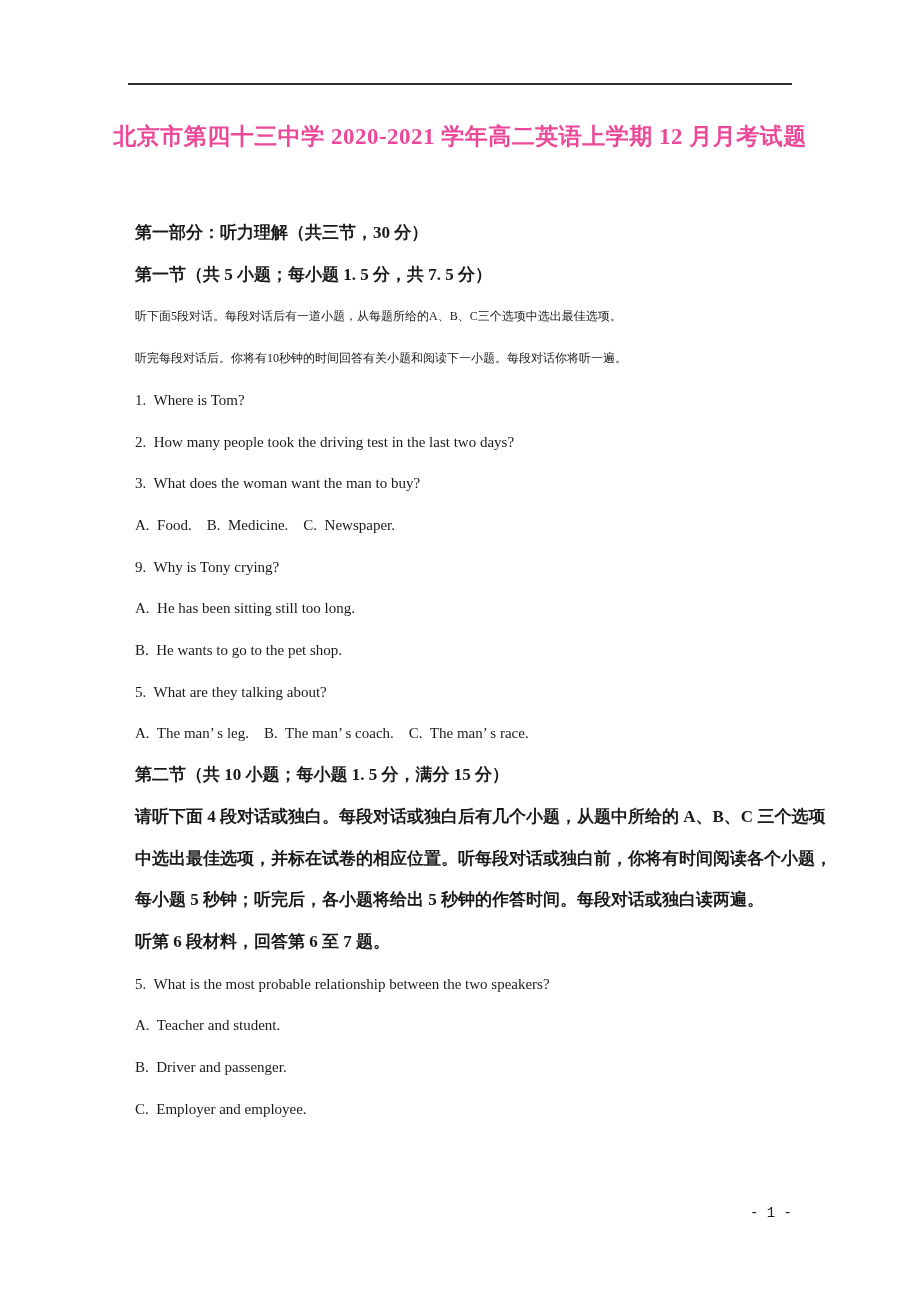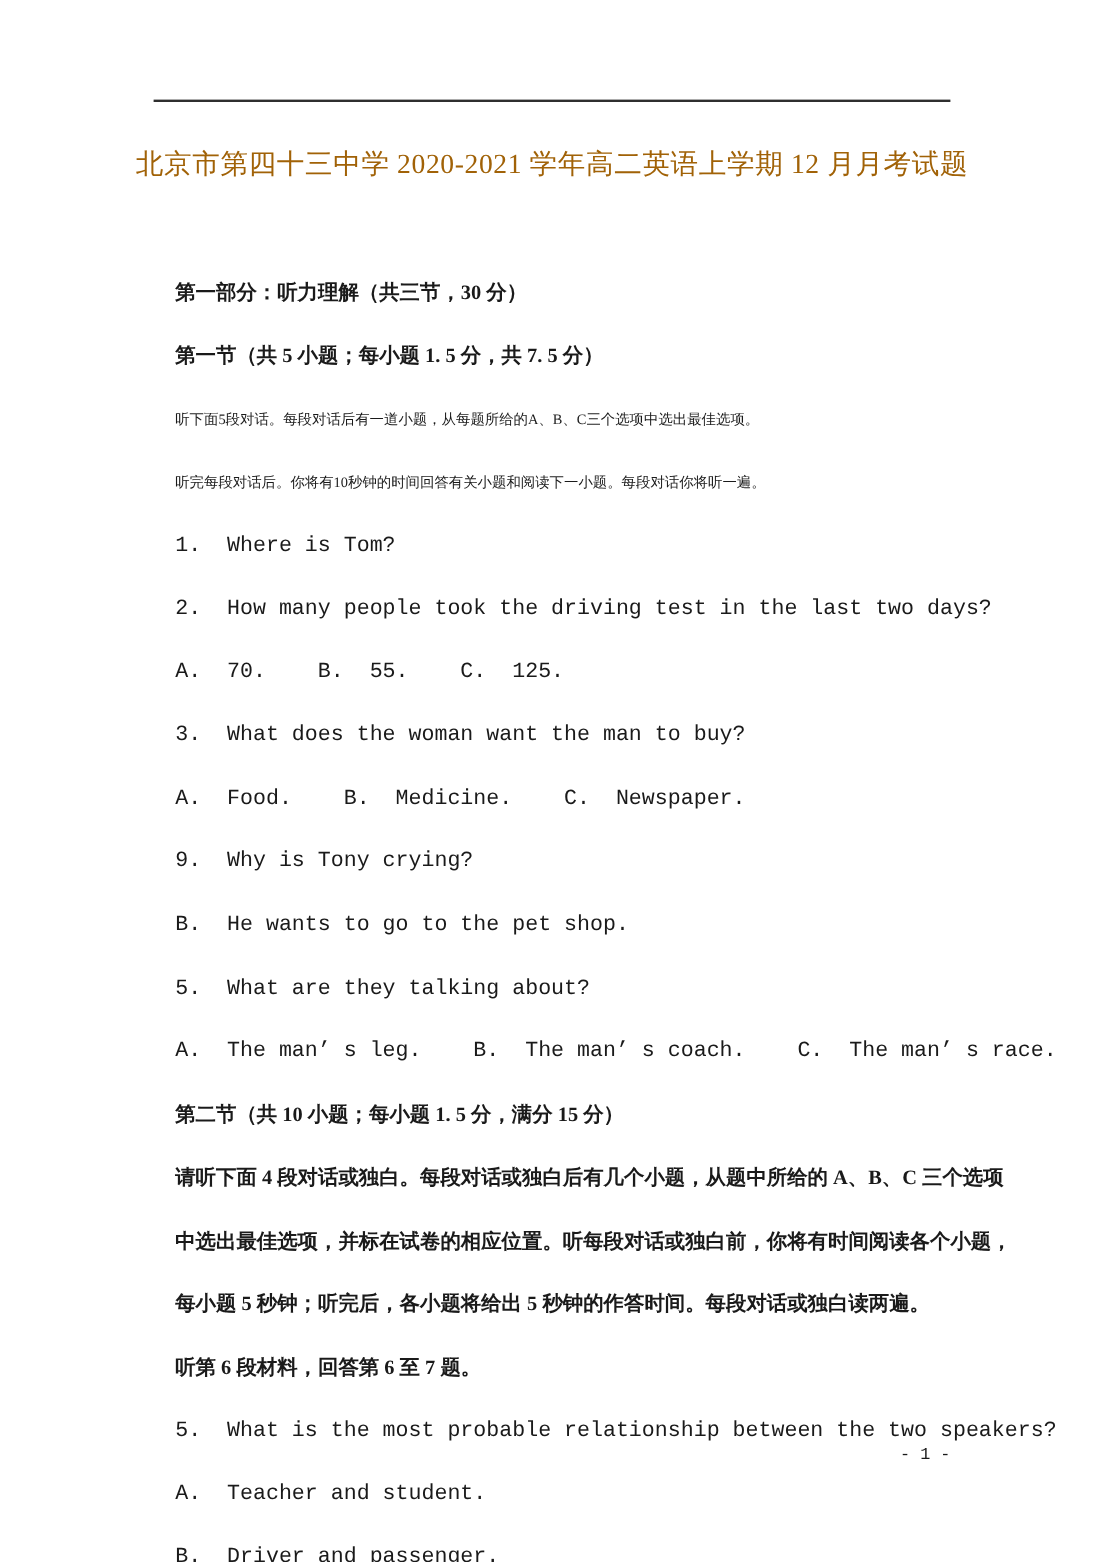--- a/index.html
+++ b/index.html
@@ -15,39 +15,39 @@
     position:absolute;
     left:128px; top:83px;
     width:664px; height:2px;
     background:#2f2f2f;
   }
   .title-block {
     position:absolute;
     left:110px; top:112px;
     width:700px;
     text-align:center;
-    color:#a16207;
-    font-weight:normal;
+    color:#ec4899;
+    font-weight:bold;
     font-size:23px;
     line-height:50px;
     letter-spacing:0.5px;
   }
   .content {
     position:absolute;
     left:130px; top:210px;
     width:664px;
   }
   .content p {
-    margin:16px;
+    margin:5px;
     line-height:36.7px;
     white-space:pre;
   }
   .cn       { font-size:12px; font-weight:normal; }
   .cn-bold  { font-size:17px; font-weight:bold; }
-  .en       { font-size:18px; font-family:Liberation Mono, monospace; }
+  .en       { font-size:15px; font-family:Liberation Serif, serif; }
   .footer {
     position:absolute;
     right:128px; top:1205px;
     font-size:14px;
     font-family:"Liberation Mono","DejaVu Sans Mono",monospace;
     color:#1a1a1a;
   }
 </style>
 </head>
 <body>
@@ -60,24 +60,24 @@
     <div>北京市第四十三中学 2020-2021 学年高二英语上学期 12 月月考试题</div>
   </div>
 
   <div class="content">
     <p class="cn-bold">第一部分：听力理解（共三节，30 分）</p>
     <p class="cn-bold">第一节（共 5 小题；每小题 1. 5 分，共 7. 5 分）</p>
     <p class="cn">听下面5段对话。每段对话后有一道小题，从每题所给的A、B、C三个选项中选出最佳选项。</p>
     <p class="cn">听完每段对话后。你将有10秒钟的时间回答有关小题和阅读下一小题。每段对话你将听一遍。</p>
     <p class="en">1.  Where is Tom?</p>
     <p class="en">2.  How many people took the driving test in the last two days?</p>
-    <p class="en">A.  70.    B.  55.    C.  125.</p>
     <p class="en">3.  What does the woman want the man to buy?</p>
     <p class="en">A.  Food.    B.  Medicine.    C.  Newspaper.</p>
     <p class="en">9.  Why is Tony crying?</p>
+    <p class="en">A.  He has been sitting still too long.</p>
     <p class="en">B.  He wants to go to the pet shop.</p>
     <p class="en">5.  What are they talking about?</p>
     <p class="en">A.  The man’ s leg.    B.  The man’ s coach.    C.  The man’ s race.</p>
     <p class="cn-bold">第二节（共 10 小题；每小题 1. 5 分，满分 15 分）</p>
     <p class="cn-bold">请听下面 4 段对话或独白。每段对话或独白后有几个小题，从题中所给的 A、B、C 三个选项</p>
     <p class="cn-bold">中选出最佳选项，并标在试卷的相应位置。听每段对话或独白前，你将有时间阅读各个小题，</p>
     <p class="cn-bold">每小题 5 秒钟；听完后，各小题将给出 5 秒钟的作答时间。每段对话或独白读两遍。</p>
     <p class="cn-bold">听第 6 段材料，回答第 6 至 7 题。</p>
     <p class="en">5.  What is the most probable relationship between the two speakers?</p>
     <p class="en">A.  Teacher and student.</p>

